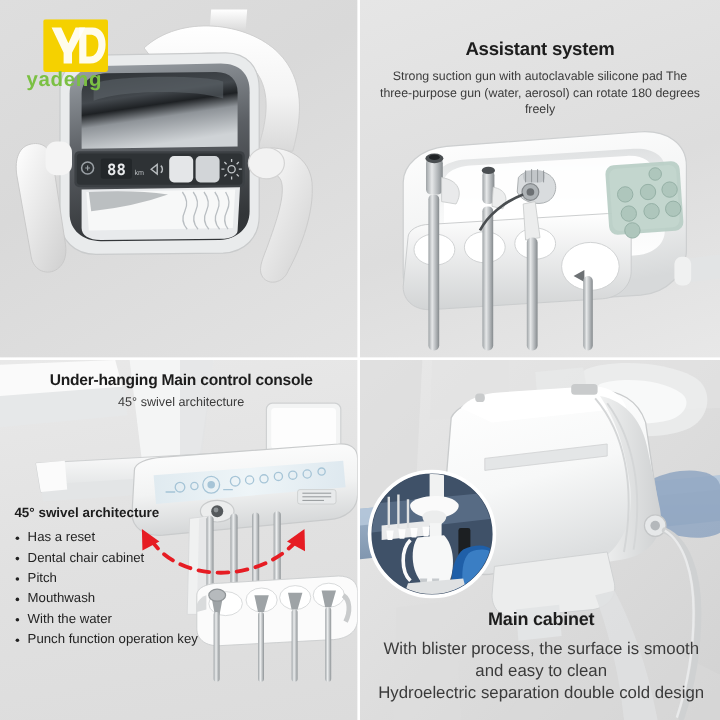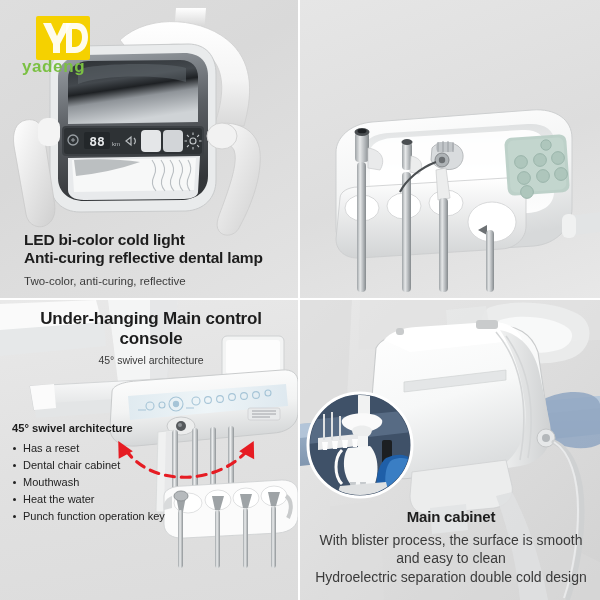--- a/index.html
+++ b/index.html
@@ -50,21 +50,21 @@
   .tl-text .sub{font-size:11.5px;margin-top:6px;}
 
   
   .tr-text{position:absolute;left:14px;top:33px;width:272px;text-align:center;}
   .tr-text .title{font-size:15.5px;}
   .tr-text .sub{font-size:10.3px;margin-top:7px;}
   .tr-art{position:absolute;left:0;top:80px;width:300px;height:220px;}
 
   
   .bl-text{position:absolute;left:8px;top:9px;width:286px;text-align:center;}
-  .bl-text .title{font-size:17px;}
+  .bl-text .title{font-size:13px;}
   .bl-text .sub{font-size:10.5px;margin-top:5px;}
   .bl-list{position:absolute;left:12px;top:122px;width:160px;}
   .bl-list .lhead{font-size:11.2px;font-weight:bold;color:#1d1d1d;margin-bottom:7px;}
   .bl-list ul{list-style:none;margin:0;padding:0;}
   .bl-list li{font-size:11px;color:#232323;line-height:1.32;margin-bottom:2.5px;
     padding-left:11px;position:relative;}
   .bl-list li:before{content:"";position:absolute;left:1px;top:6px;
     width:3.4px;height:3.4px;border-radius:50%;background:#222;}
   .bl-art{position:absolute;left:0;top:0;width:300px;height:300px;}
 
@@ -186,31 +186,31 @@
         <rect x="0" y="0" width="54" height="44" rx="2" fill="#f5d100"></rect>
         <path d="M7 7 L15 7 L21 20 L27 7 L35 7 L24 28 L24 37 L17 37 L17 28 Z" fill="#ffffff" opacity=".92"></path>
         <path d="M30 7 L41 7 C48 7 52 13 52 21 C52 30 47 37 39 37 L30 37 Z
                  M36 13 L36 31 L39 31 C43 31 46 27 46 21 C46 15 43 13 39 13 Z" fill="#ffffff" opacity=".92"></path>
       </svg>
       <svg class="logo-word" viewBox="0 0 108 20">
         <text x="0" y="16" font-family="'Liberation Sans',sans-serif" font-size="17" font-weight="bold" fill="#7bc043" letter-spacing="0.6">yadeng</text>
       </svg>
     </div>
 
-    <div class="tl-text">
-      <div class="title">
-        <span>LED bi-color cold light</span><br>
-        <span>Anti-curing reflective dental lamp</span>
-      </div>
-      <p class="sub">Two-color, anti-curing, reflective</p>
+  </div>
+
+  <div class="panel p-tr">
+
+    <div class="tr-text">
+      <h2 class="title">Assistant system</h2>
+      <p class="sub">
+        <span>Strong suction gun with autoclavable silicone pad The</span><br>
+        <span>three-purpose gun (water, aerosol) can rotate 180 degrees freely</span>
+      </p>
     </div>
-  </div>
-
-  <div class="panel p-tr">
-
 
     <svg class="tr-art" viewBox="0 0 300 220">
       <defs>
         <linearGradient id="trayG" x1="0" y1="0" x2="0.3" y2="1">
           <stop offset="0" stop-color="#ffffff"></stop>
             <stop offset=".6" stop-color="#f2f3f3"></stop>
           <stop offset="1" stop-color="#d7d9da"></stop>
         </linearGradient>
         <linearGradient id="trayIn" x1="0" y1="0" x2="0" y2="1">
           <stop offset="0" stop-color="#dfe1e2"></stop>
@@ -424,22 +424,23 @@
     <div class="bl-text">
       <h2 class="title">Under-hanging Main control console</h2>
       <p class="sub">45° swivel architecture</p>
     </div>
 
     <div class="bl-list">
       <div class="lhead">45° swivel architecture</div>
       <ul>
         <li>Has a reset</li>
         <li>Dental chair cabinet</li>
+        <li>Pitch</li>
         <li>Mouthwash</li>
-        <li>Heat the water</li>
+        <li>With the water</li>
         <li>Punch function operation key</li>
       </ul>
     </div>
   </div>
 
   <div class="panel p-br">
 
     <svg class="br-art" viewBox="0 0 300 300">
       <defs>
         <linearGradient id="cabG" x1="0" y1="0" x2="0.35" y2="1">

